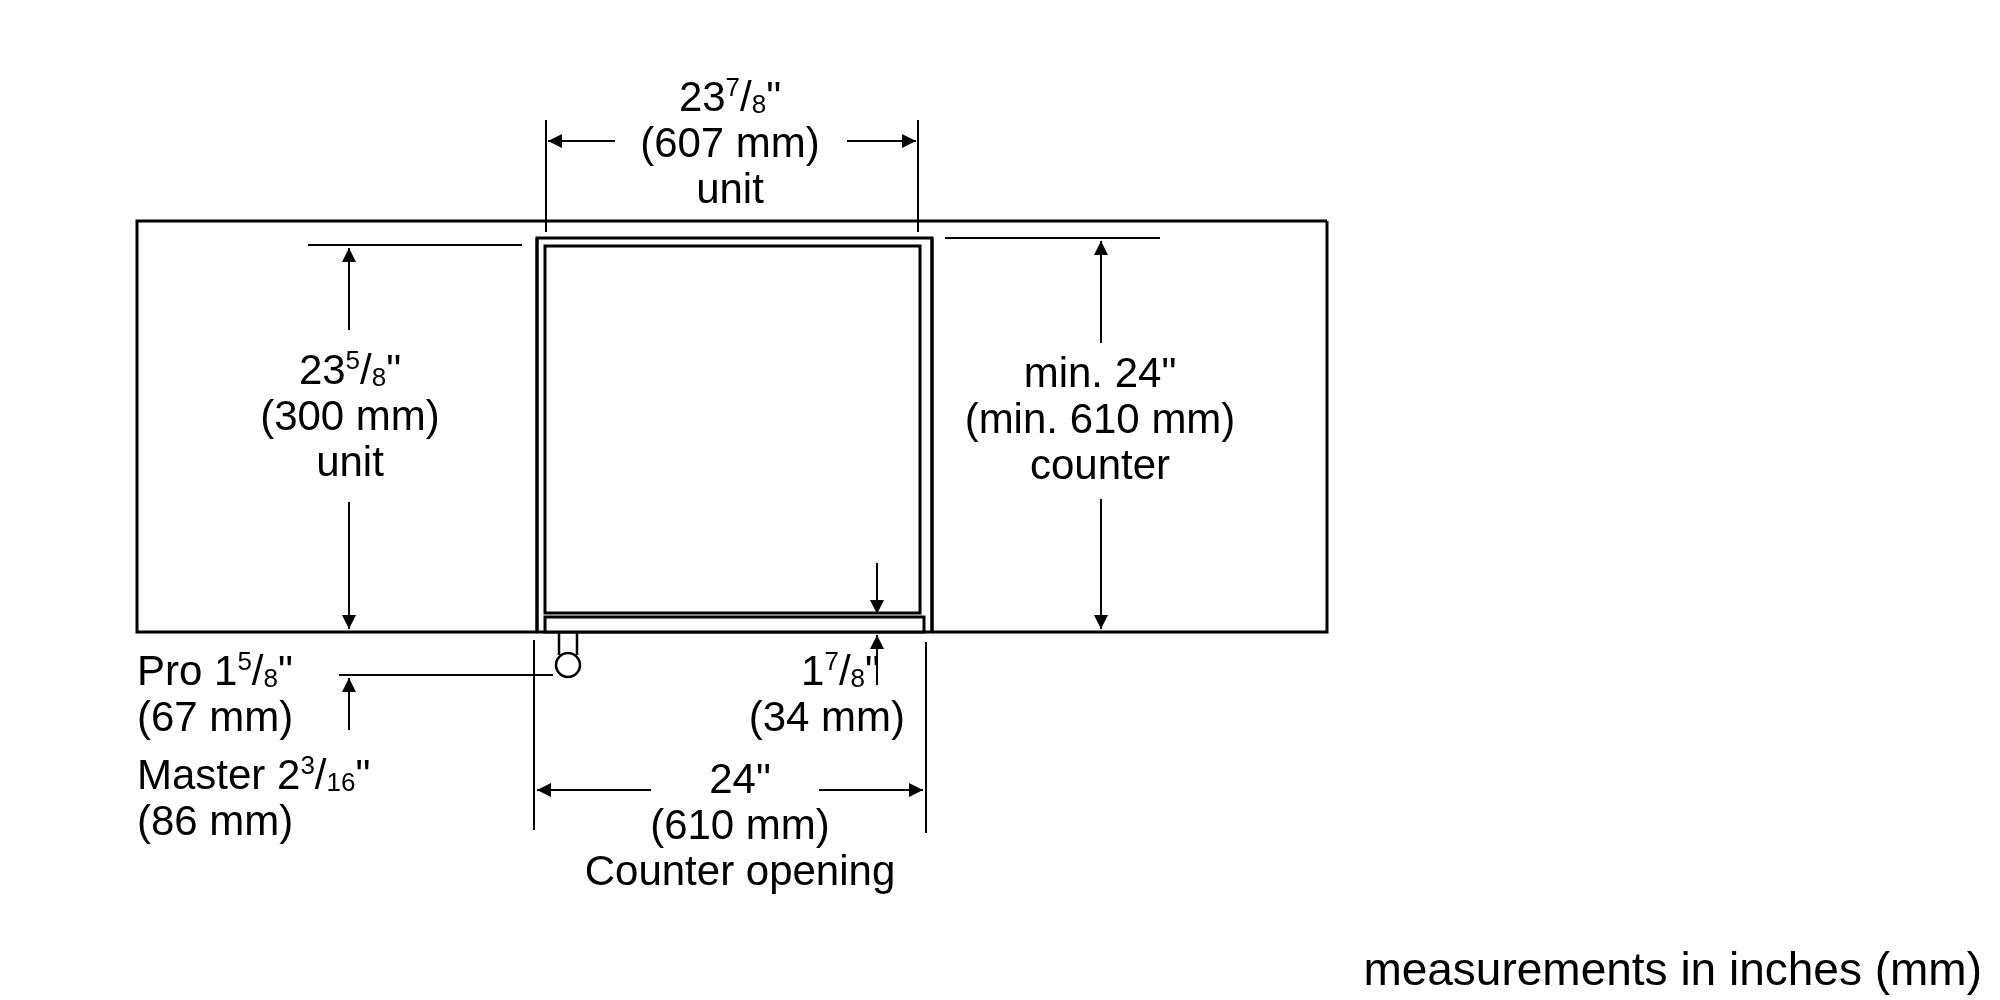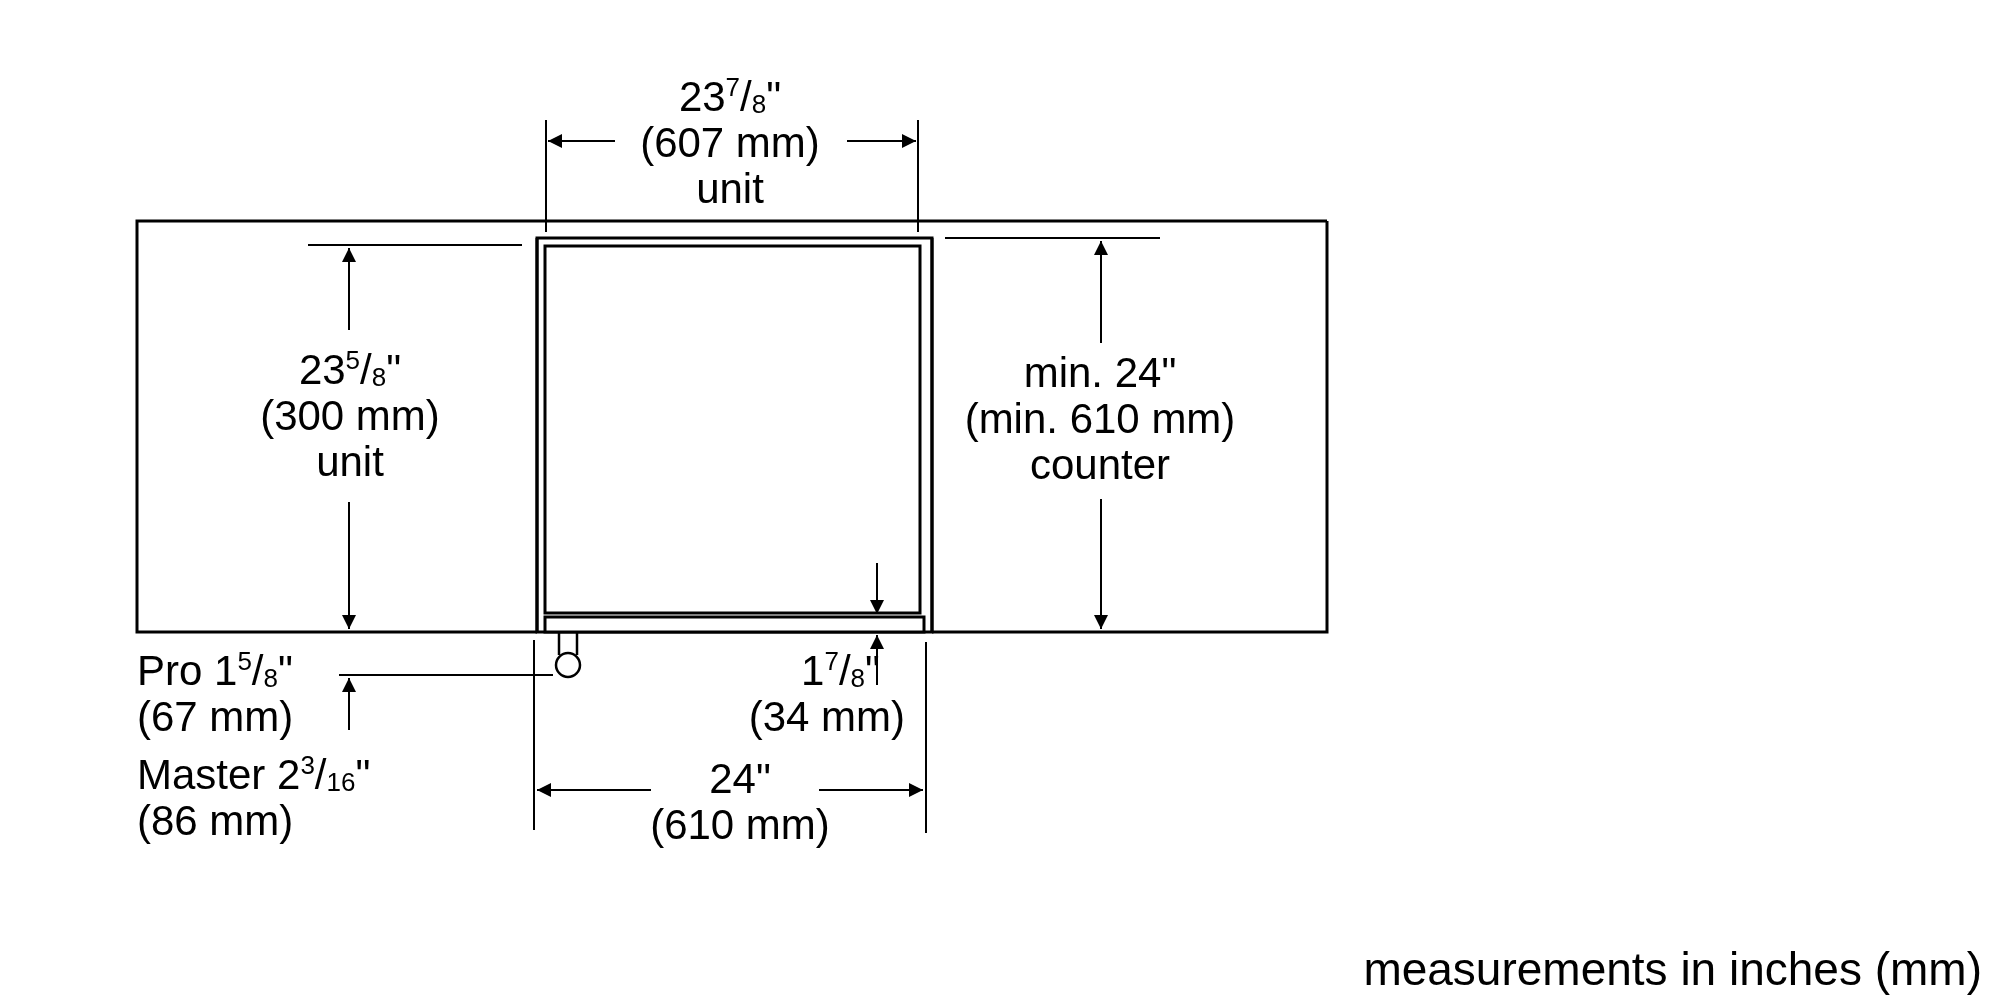--- a/index.html
+++ b/index.html
@@ -115,15 +115,16 @@
 </div>
 
 <div class="lbl" style="left:720px; top:648px; width:200px; text-align:right;">
   <span class="line" style="padding-right:40px;"><span>1</span><sup>7</sup><span class="slash">/</span><sub>8</sub><span>"</span></span>
   <span class="line" style="padding-right:15px;">(34 mm)</span>
 </div>
 
 <div class="lbl" style="left:560px; top:756px; width:360px;">
   <span class="line">24"</span>
   <span class="line">(610 mm)</span>
+  <span class="line">Counter opening</span>
 </div>
 
 <div class="footnote">measurements in inches (mm)</div>
 
 </body></html>

